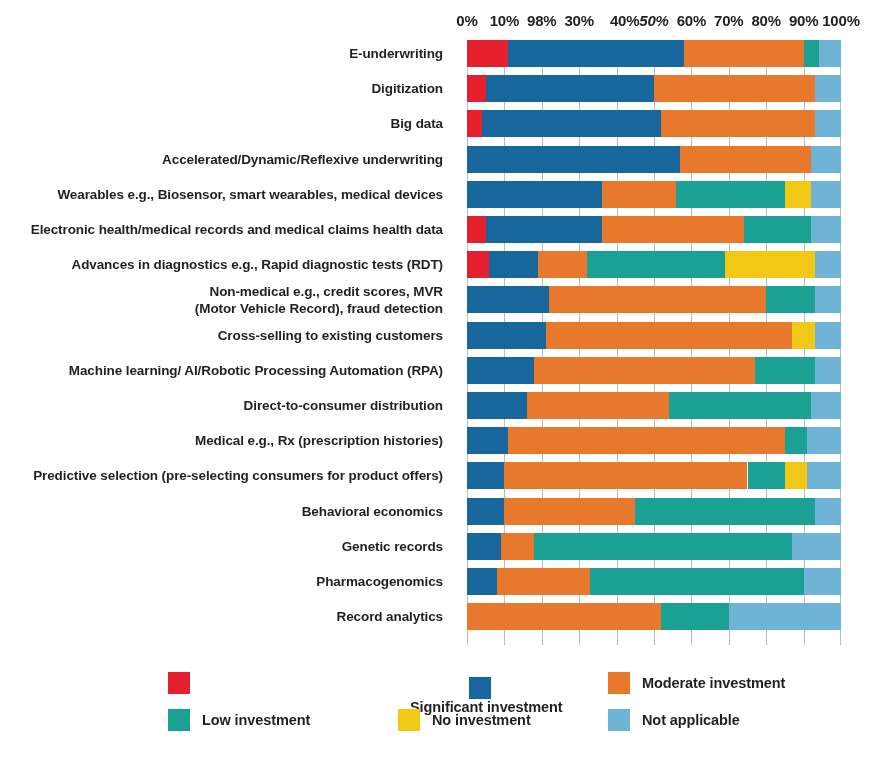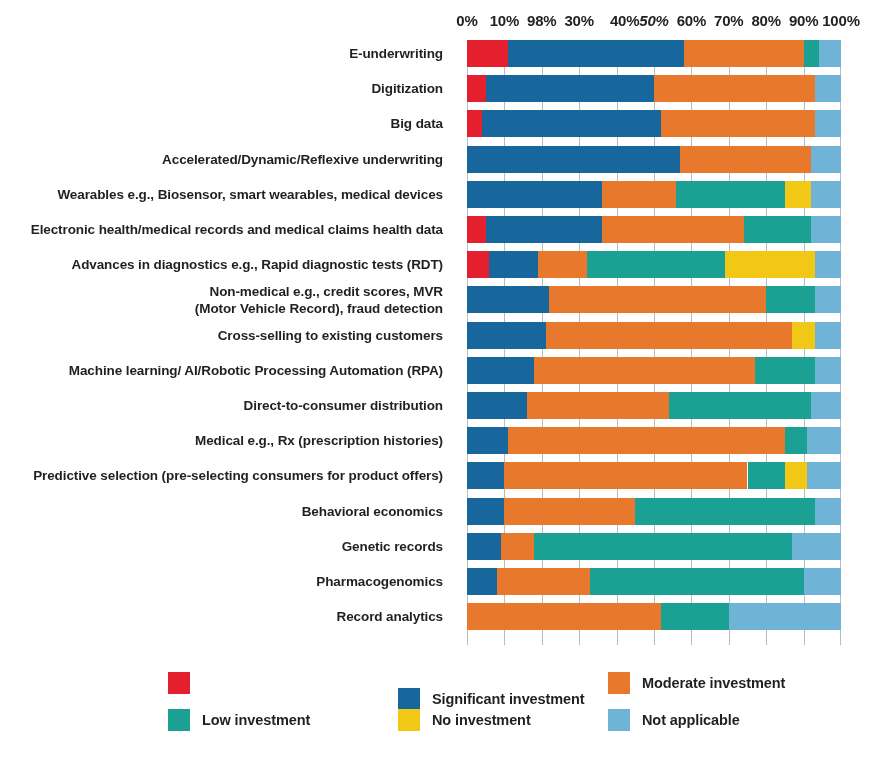--- a/index.html
+++ b/index.html
@@ -291,21 +291,21 @@
           <div class="seg" title="Facial analytics — Low investment: 18%" style="left: 194.48px; width: 67.32px; background: rgb(27, 160, 148);"></div>
           <div class="seg" title="Facial analytics — Not applicable: 30%" style="left: 261.8px; width: 112.2px; background: rgb(111, 180, 214);"></div>
         </div>
       </div>
   </div>
 
   <div class="legend" id="legend">
       <div class="legend-item" style="left: 0px; top: 0px;">
         <span class="legend-swatch" style="background: rgb(229, 32, 46);"></span>
       </div>
-      <div class="legend-item" style="left: 230px; top: 16px;">
+      <div class="legend-item" style="left: 230px; top: 5px; flex-direction: column;">
         <span class="legend-swatch" style="background: rgb(23, 103, 156);"></span>
         <span class="legend-text">Significant investment</span>
       </div>
       <div class="legend-item" style="left: 440px; top: 0px;">
         <span class="legend-swatch" style="background: rgb(232, 121, 44);"></span>
         <span class="legend-text">Moderate investment</span>
       </div>
       <div class="legend-item" style="left: 0px; top: 37px;">
         <span class="legend-swatch" style="background: rgb(27, 160, 148);"></span>
         <span class="legend-text">Low investment</span>

